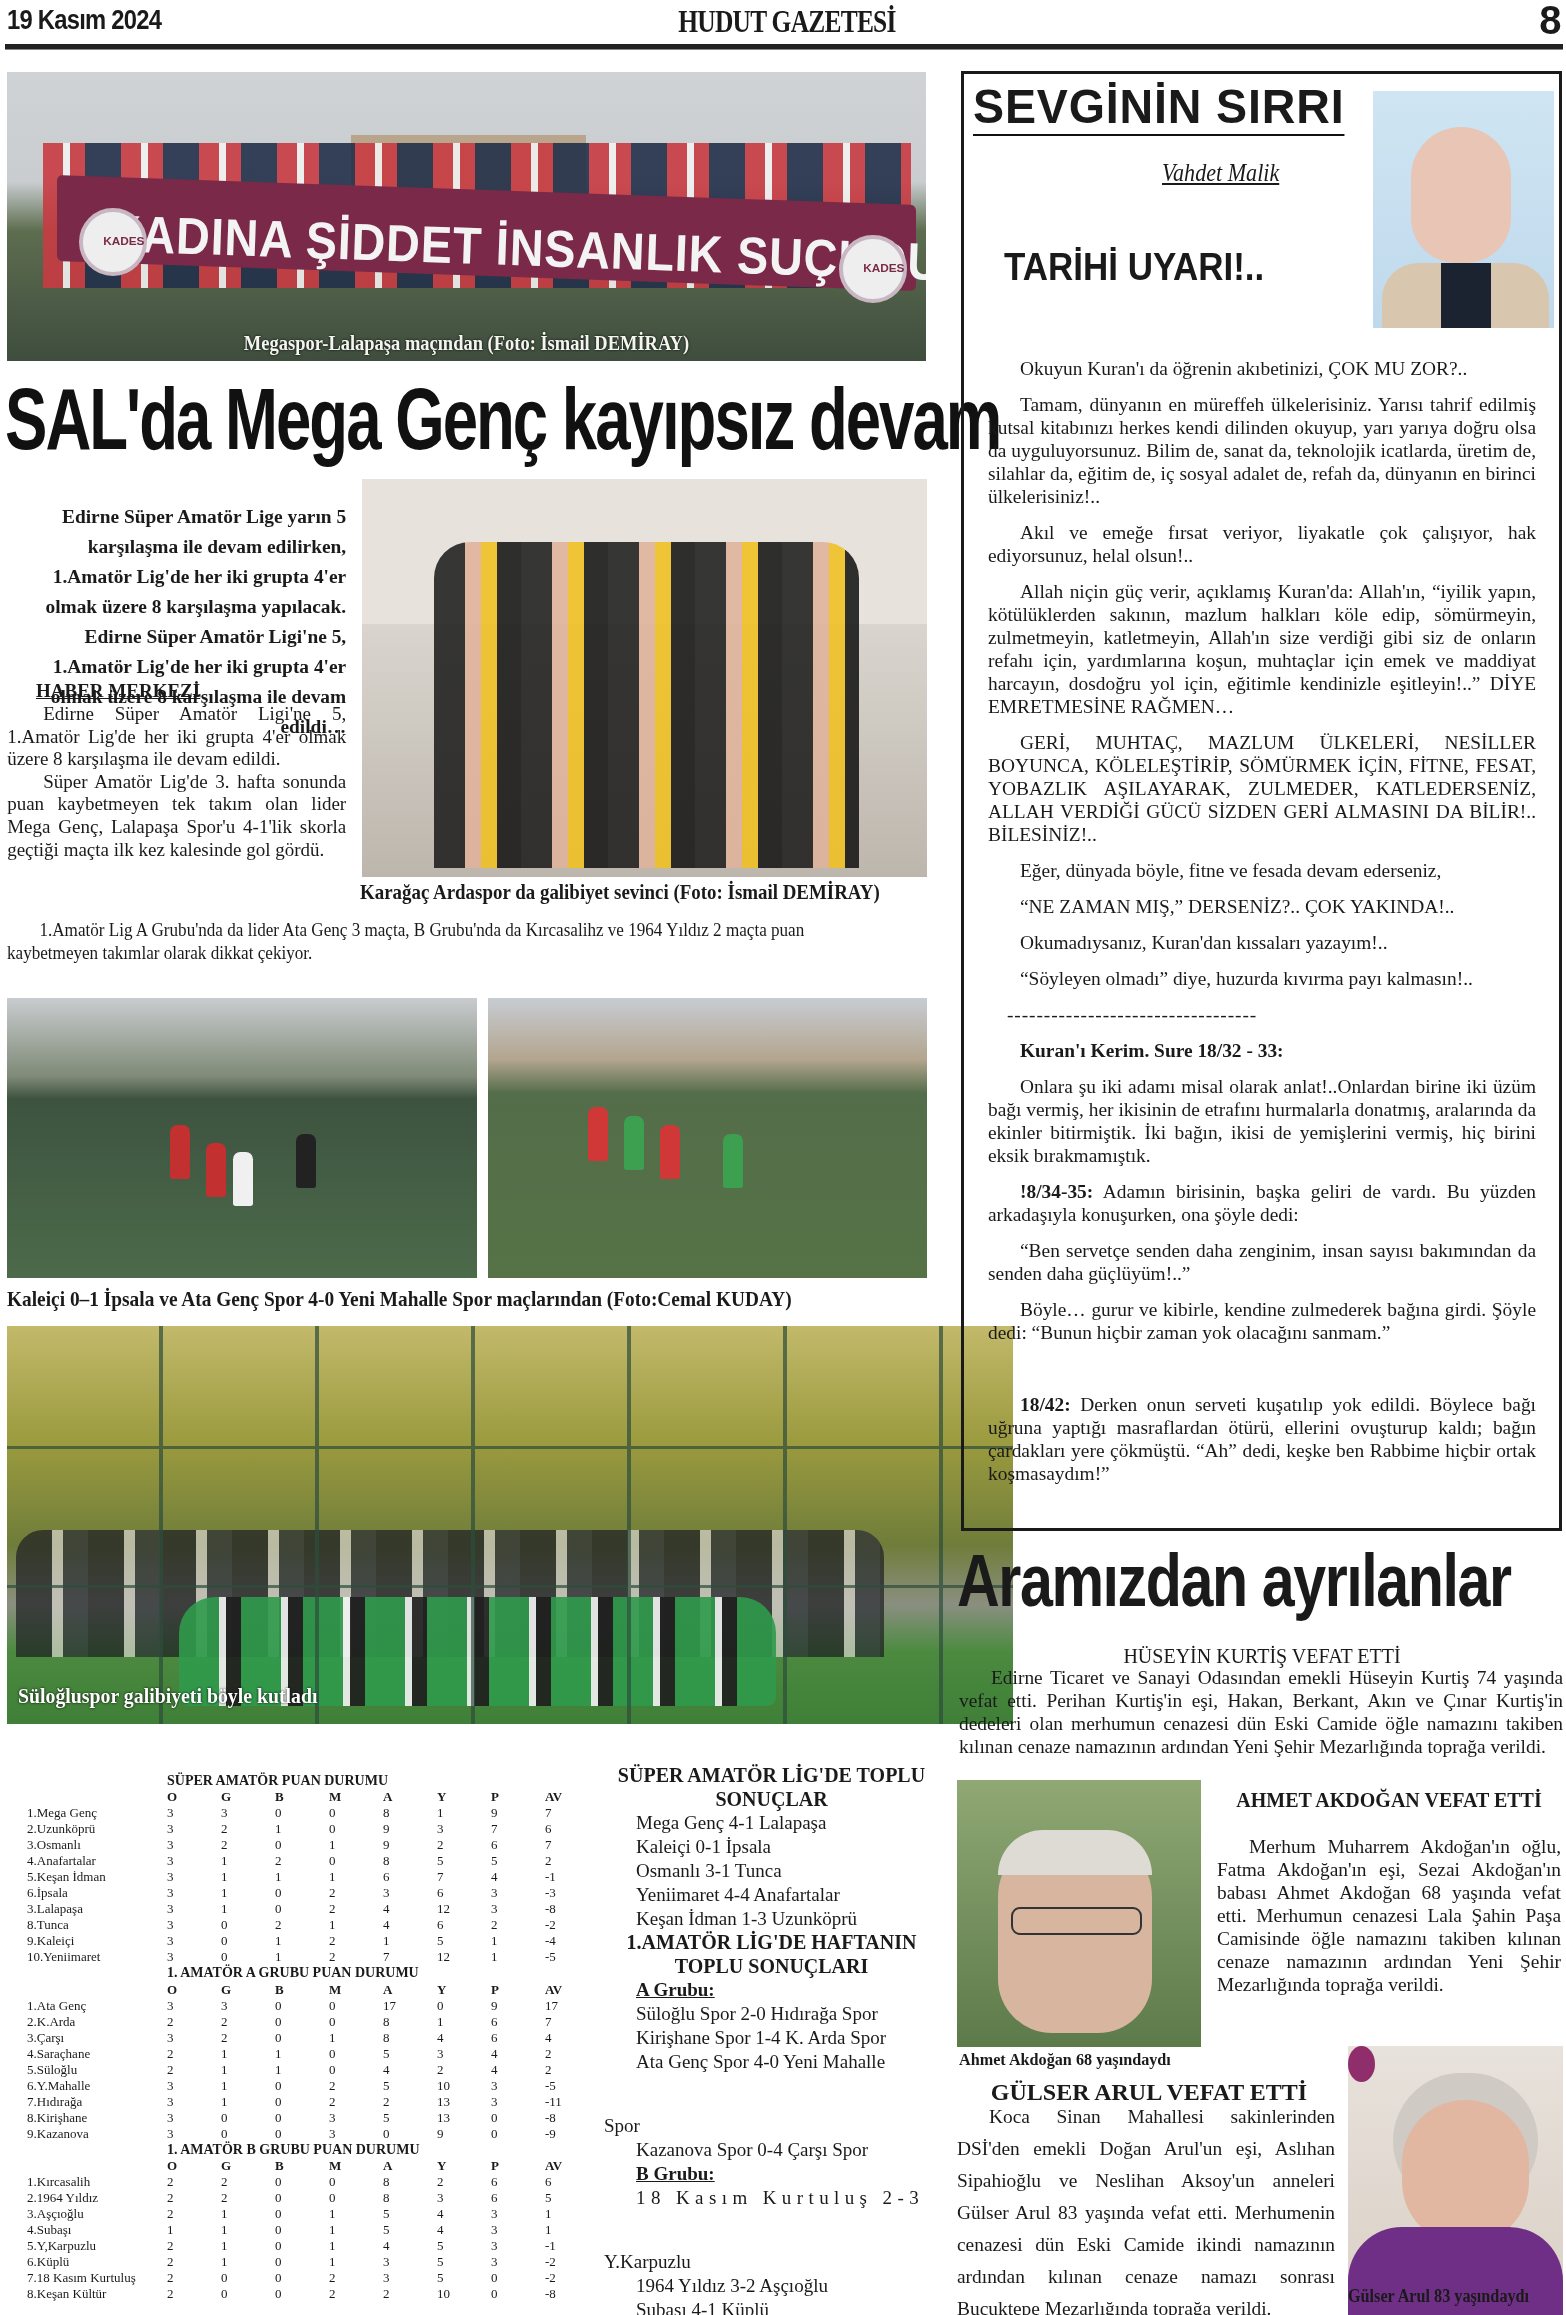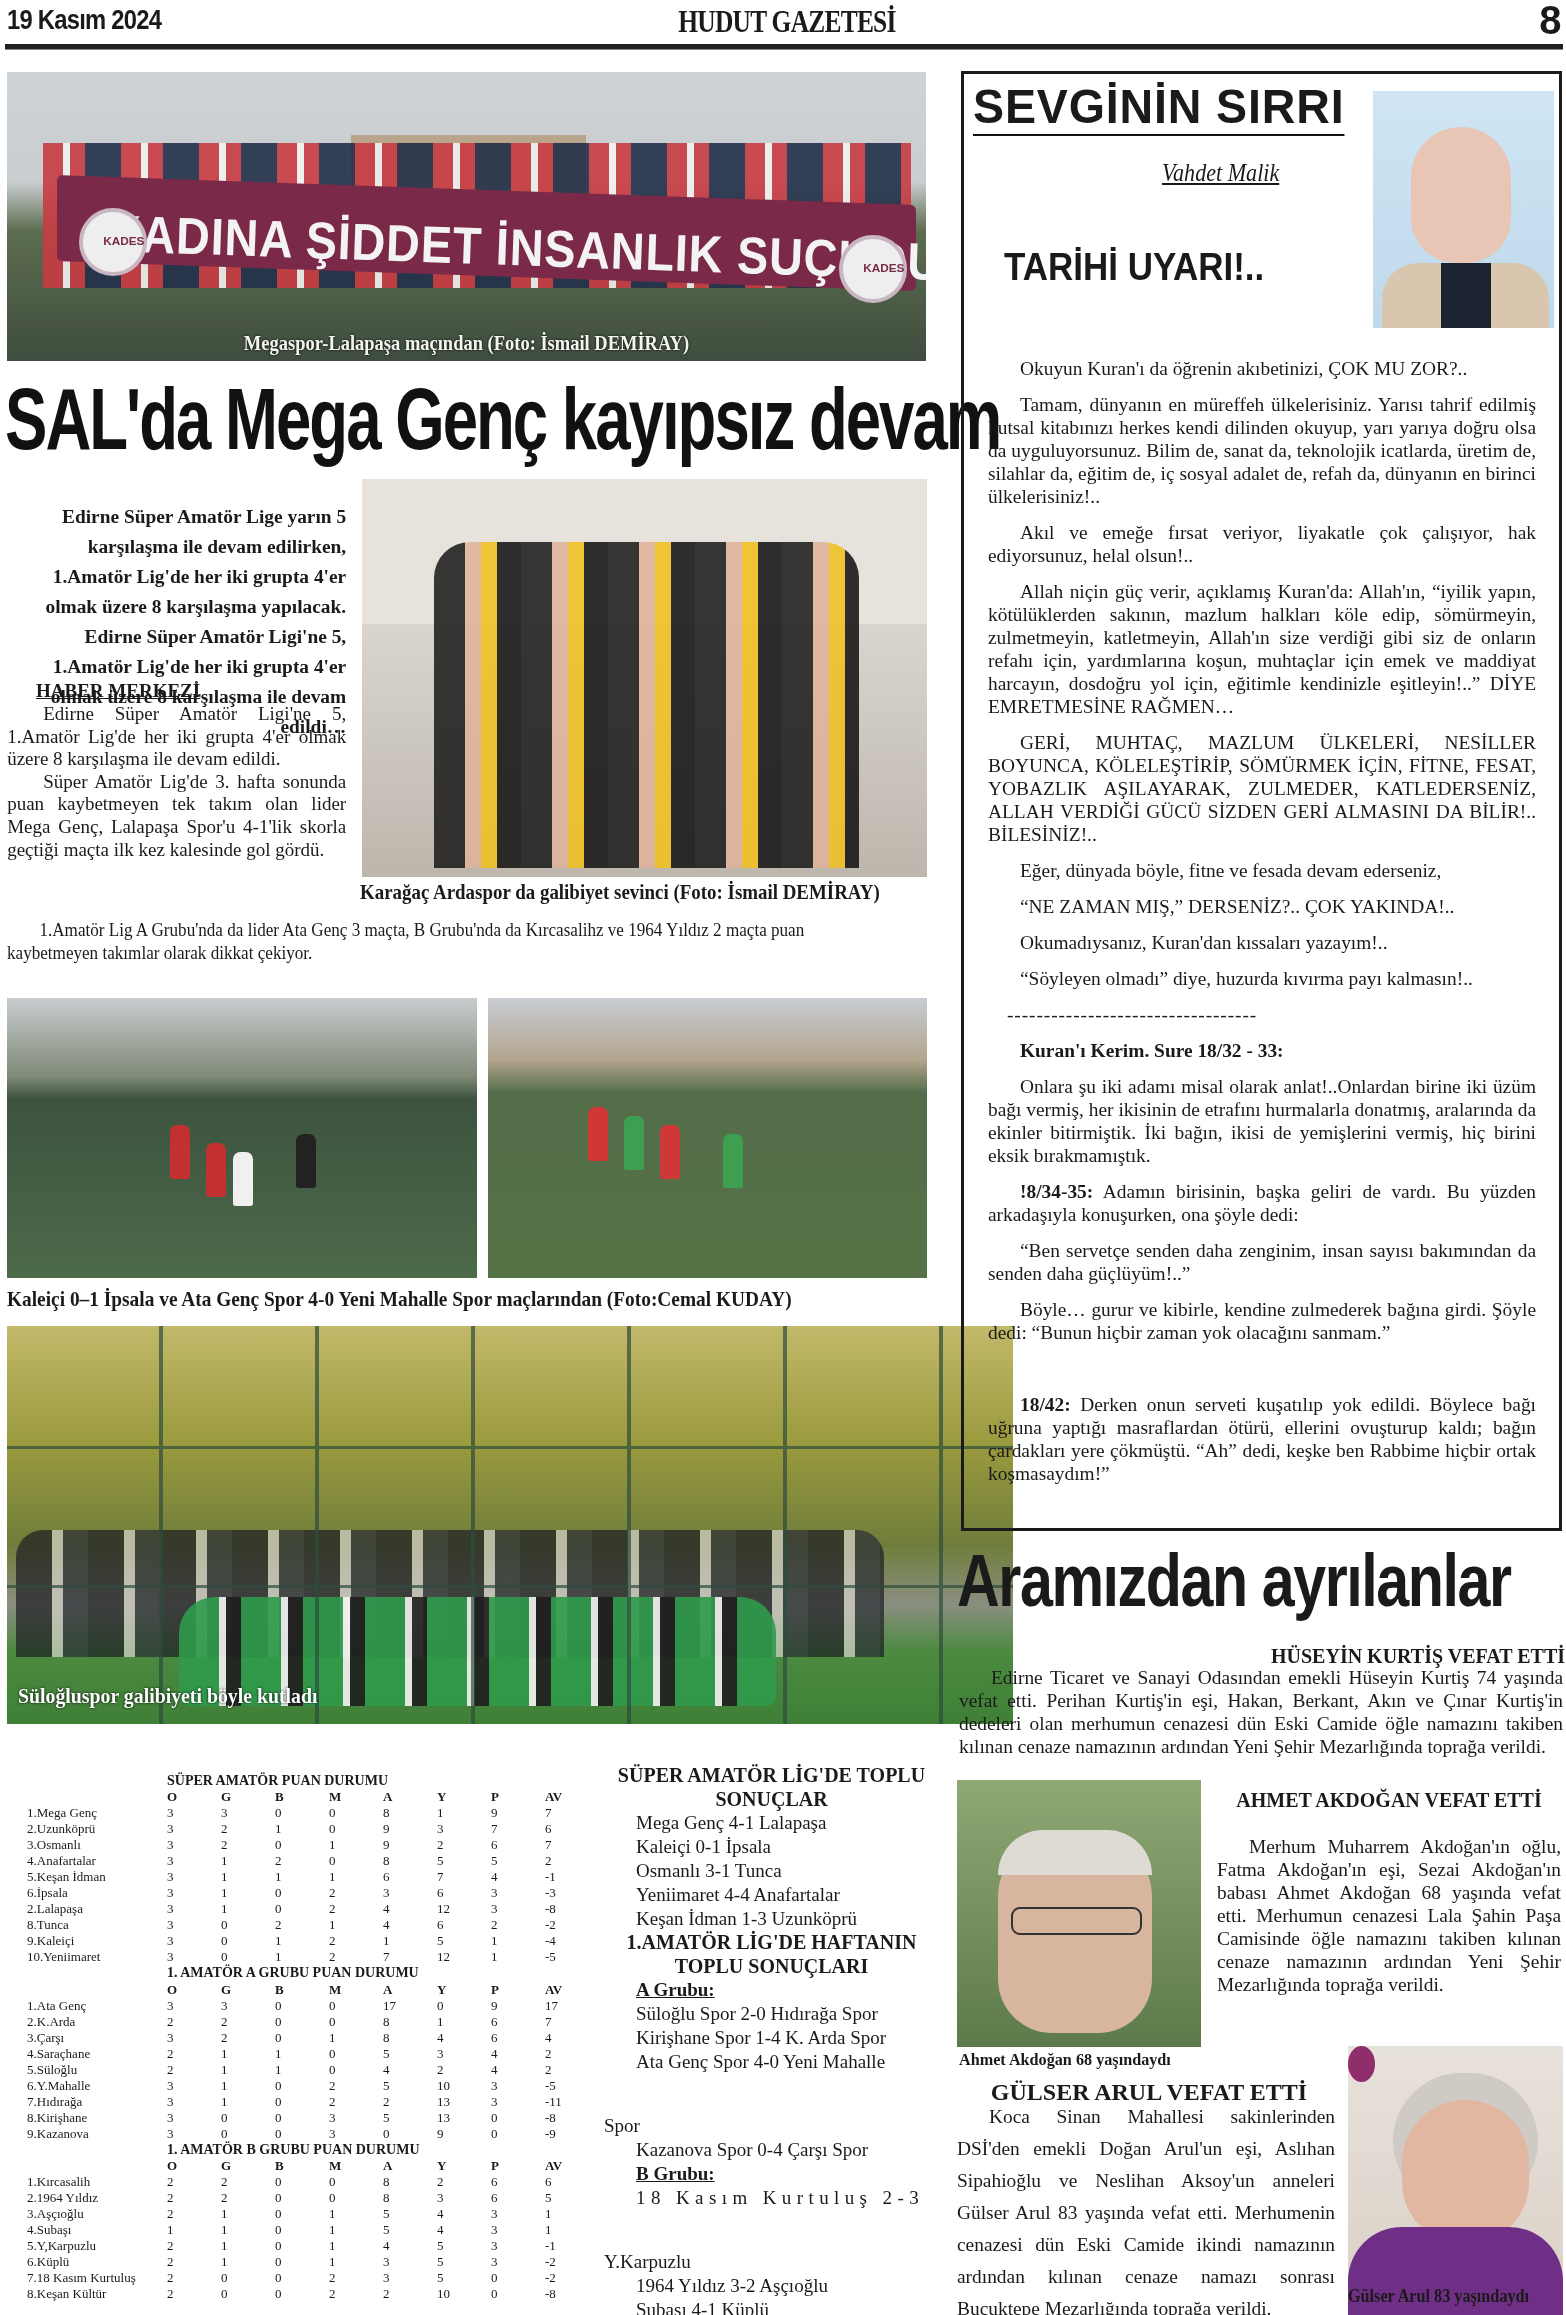--- a/index.html
+++ b/index.html
@@ -79,21 +79,21 @@
   .ph-author .shirt { position:absolute; left: 68px; top: 172px; width: 50px; height: 72px; background: #1b2230; }
 
   .col-body { left: 975px; top: 344px; width: 574px; font-size: 19.4px; line-height: 23px; text-align: justify; }
   .col-body p { margin: 13px; text-indent: 32px; }
   .col-body .sep { text-indent: 32px; letter-spacing: 0.9px; margin: 5.4px 0 7.2px; }
   .col-body .gap { height: 22.6px; }
   .col-body b { font-weight: bold; }
 
   
   .obit-head { left: 957px; top: 1538px; width: 610px; font-family: "Liberation Sans", sans-serif; font-weight: bold; font-size: 74px; letter-spacing: -1.8px; transform: scaleX(0.8); transform-origin: left; white-space: nowrap; }
-  .obit1-title { left: 959px; top: 1645px; width: 606px; text-align: right; font-weight: bold; font-size: 20px; }
+  .obit1-title { left: 959px; top: 1645px; width: 606px; text-align: center; font-weight: normal; font-size: 20px; }
   .obit1-body { left: 959px; top: 1666px; width: 604px; font-size: 19.4px; line-height: 23px; text-align: justify; }
   .obit1-body p, .obit2-body p, .obit3-body p { margin: 0; text-indent: 32px; }
   .ph-akdogan { left: 957px; top: 1780px; width: 244px; height: 267px; background: linear-gradient(#8fa874, #5d7a4a); }
   .ph-akdogan .face { position:absolute; left: 41px; top: 54px; width: 154px; height: 199px; border-radius: 63px 63px 54px 54px; background:#d7b59f; }
   .ph-akdogan .hair { position:absolute; left: 41px; top: 50px; width: 154px; height: 45px; border-radius: 63px 63px 0 0; background:#dedbd5; }
   .ph-akdogan .glasses { position:absolute; left: 54px; top: 127px; width: 127px; height: 23.5px; border: 2.7px solid #333; border-radius: 9px; }
   .cap-akdogan { left: 959px; top: 2049px; font-weight: bold; font-size: 17.6px; transform: scaleX(.92); transform-origin:left; white-space:nowrap; }
   .obit2-title { left: 1217px; top: 1789px; width: 344px; text-align: center; font-weight: bold; font-size: 20px; line-height: 22.6px; }
   .obit2-body { left: 1217px; top: 1835px; width: 344px; font-size: 19.4px; line-height: 23px; text-align: justify; }
   .obit3-title { left: 959px; top: 2079px; width: 380px; text-align: center; font-weight: bold; font-size: 24px; }
@@ -240,21 +240,21 @@
       <span>3</span>
       <span>1</span>
       <span>0</span>
       <span>2</span>
       <span>3</span>
       <span>6</span>
       <span>3</span>
       <span>-3</span>
     </div>
     <div class="st-row">
-      <span>2.Lalapaşa</span>
+      <span>3.Lalapaşa</span>
       <span>3</span>
       <span>1</span>
       <span>0</span>
       <span>2</span>
       <span>4</span>
       <span>12</span>
       <span>3</span>
       <span>-8</span>
     </div>
     <div class="st-row">

